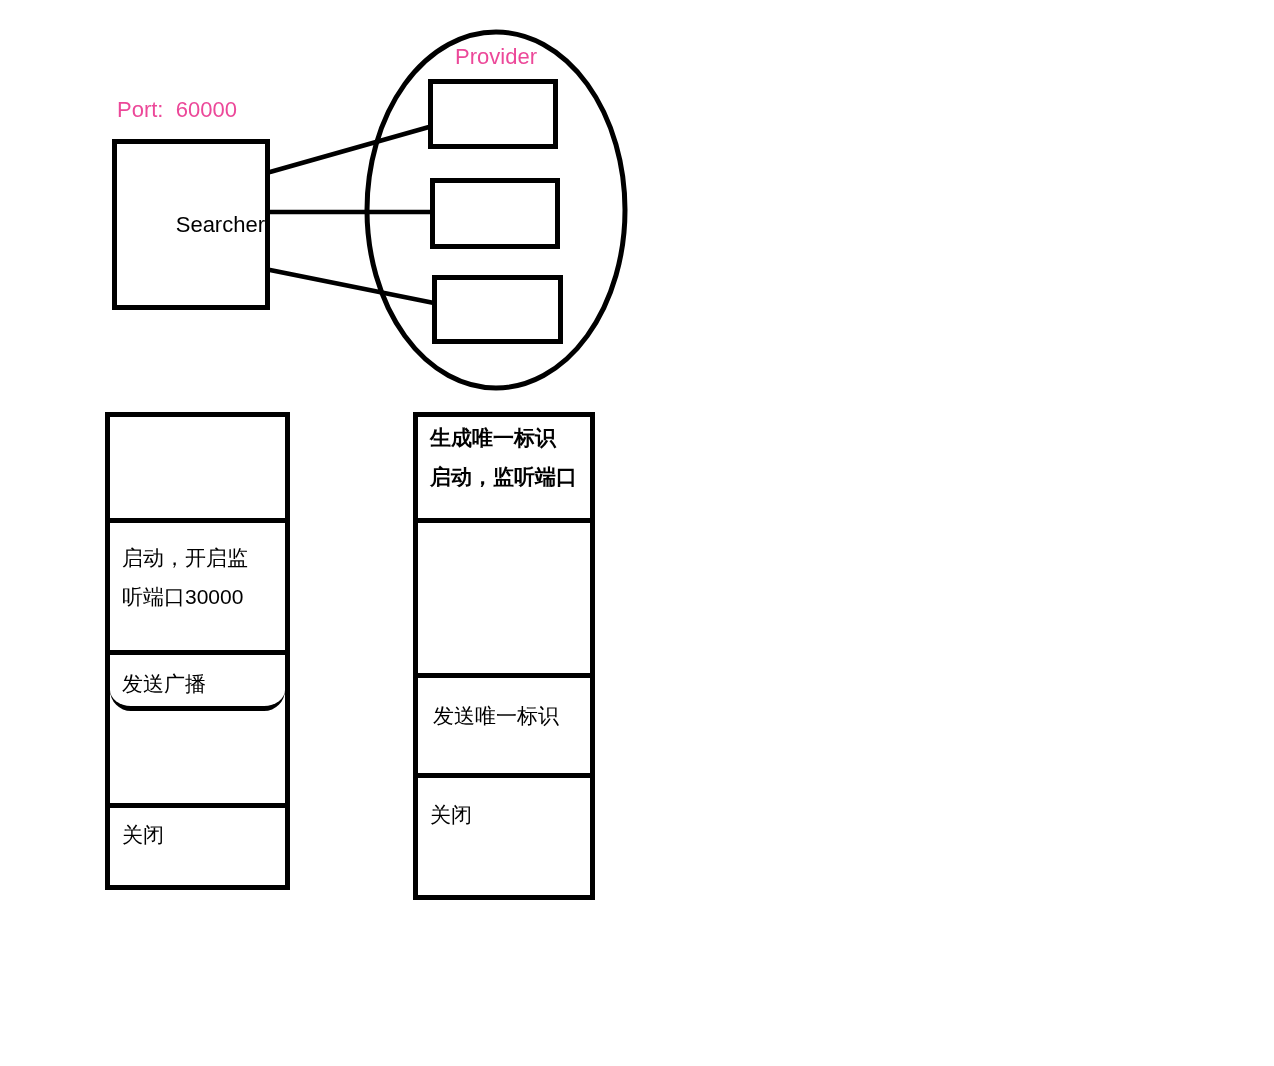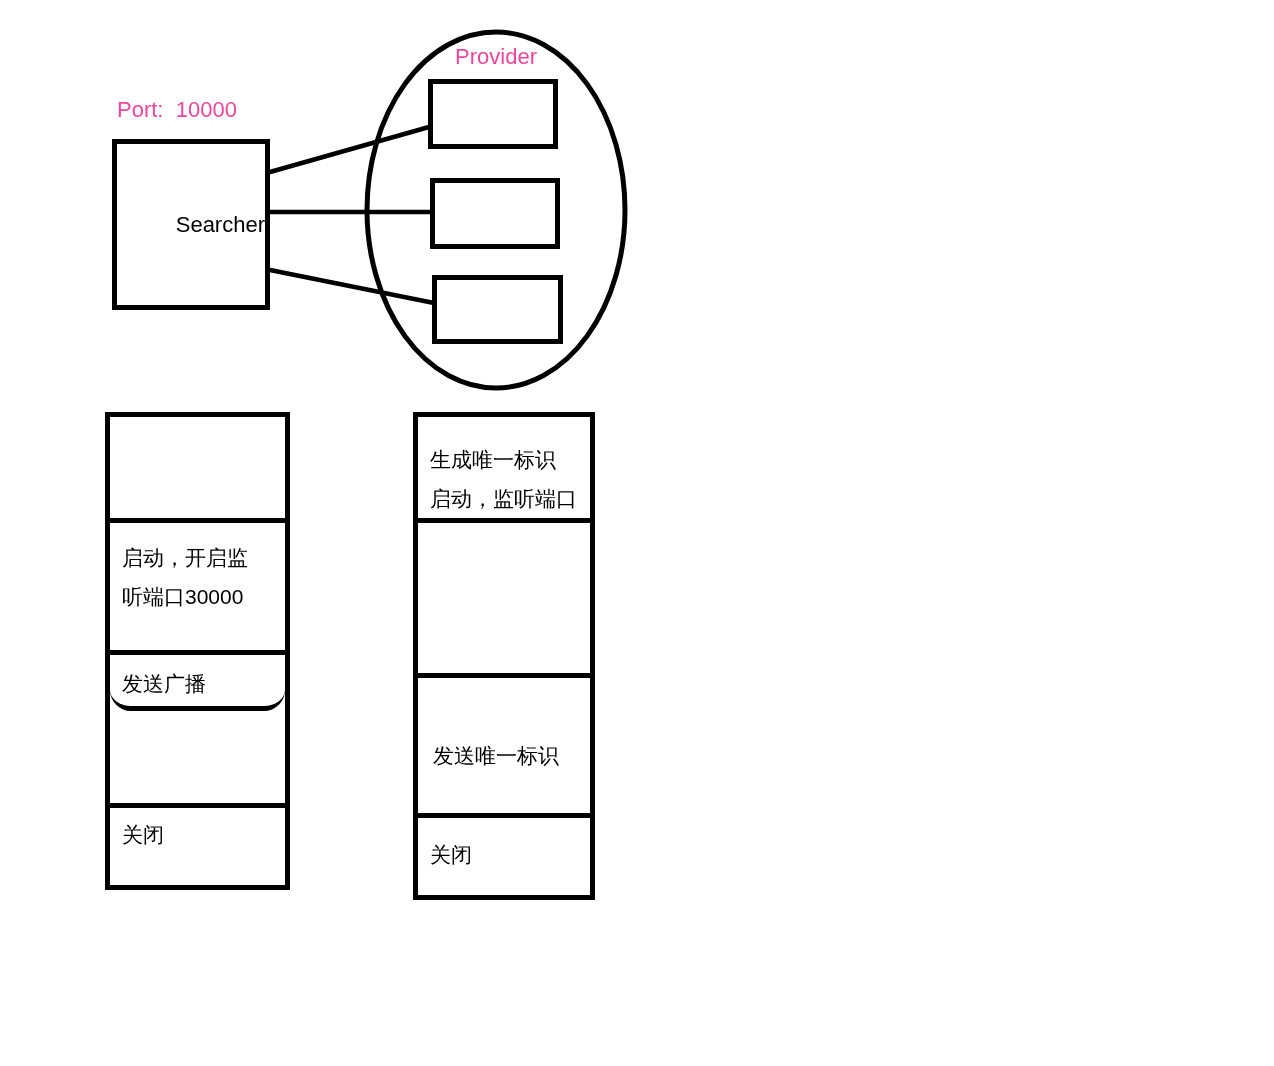--- a/index.html
+++ b/index.html
@@ -70,39 +70,39 @@
     overflow: hidden;
   }
   .cell.last { border-bottom: none; }
   
   .s-r1 { height: 106px; }
   .s-r2 { height: 132px; padding-top: 15px; }
   .s-r3 { height: 56px;  padding-top: 9px; border-radius: 21px; }
   .s-r4 { height: 97px; }
   .s-r5 { height: 105px; padding-top: 7px; }
   
-  .p-r1 { height: 106px; padding-top: 23px; }
+  .p-r1 { height: 106px; padding-top: 1px; font-weight: bold; }
   .p-r2 { height: 155px; }
-  .p-r3 { height: 100px; padding-top: 18px; padding-left: 15px; margin-top: 40px; }
+  .p-r3 { height: 100px; padding-top: 18px; padding-left: 15px; }
   .p-r4 { height: 117px; padding-top: 17px; }
   .line { white-space: pre; }
 </style>
 </head>
 <body>
 
 <div id="canvas">
 
   <svg id="wires" viewBox="0 0 1274 1066" xmlns="http://www.w3.org/2000/svg">
     <ellipse cx="496" cy="210" rx="129" ry="178" fill="none" stroke="#000000" stroke-width="5"></ellipse>
     <line x1="270" y1="172" x2="429" y2="127" stroke="#000000" stroke-width="4.5" stroke-linecap="round"></line>
     <line x1="270" y1="212" x2="431" y2="212" stroke="#000000" stroke-width="4.5" stroke-linecap="round"></line>
     <line x1="270" y1="270" x2="434" y2="303" stroke="#000000" stroke-width="4.5" stroke-linecap="round"></line>
   </svg>
 
-  <div class="abs label" id="port-label">Port:  10000</div>
+  <div class="abs label" id="port-label">Port:  60000</div>
 
   <div class="box" id="searcher-box">
     <span>Searcher</span>
   </div>
 
   <div class="abs label" id="provider-label">Provider</div>
 
   <div class="box" id="provider-rect-1"></div>
   <div class="box" id="provider-rect-2"></div>
   <div class="box" id="provider-rect-3"></div>

